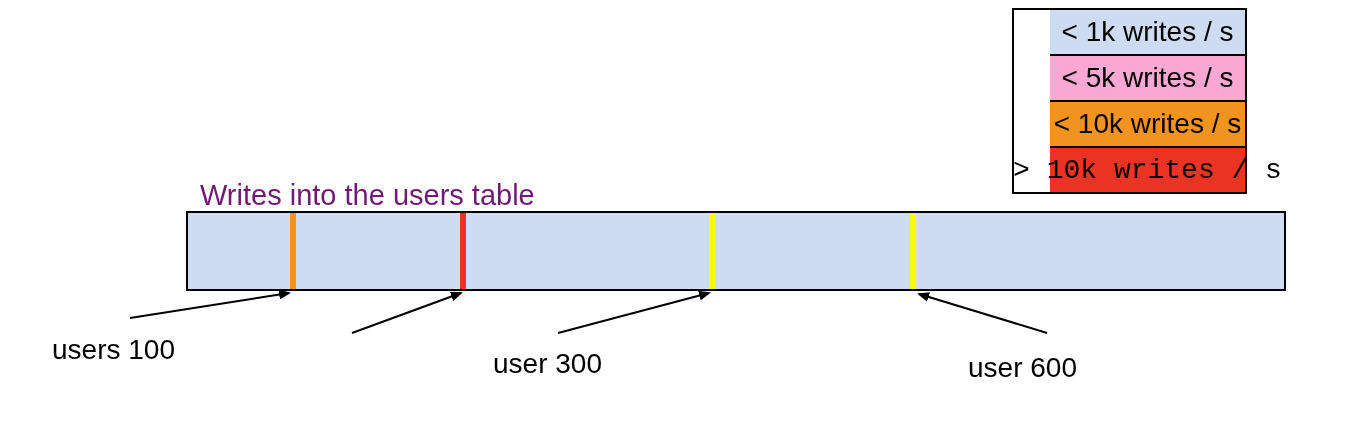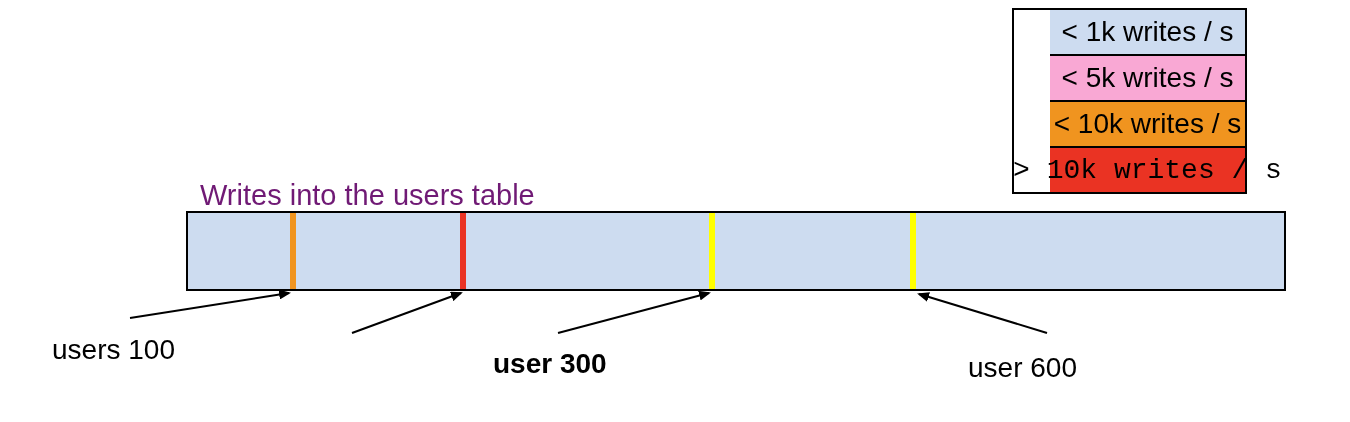--- a/index.html
+++ b/index.html
@@ -76,21 +76,21 @@
   }
   
   .user-label {
     position: absolute;
     font-size: 28px;
     color: #000000;
     white-space: nowrap;
   }
   .user-label.l0 { left: 52px;  top: 334px; }
   .user-label.l1 { left: 275px; top: 351px; }
-  .user-label.l2 { left: 493px; top: 348px; font-weight: bold; }
+  .user-label.l2 { left: 493px; top: 348px; }
   .user-label.l3 { left: 968px; top: 352px; }
 </style>
 </head>
 <body>
 
 <div class="canvas">
 
   <div class="diagram-title">Writes into the users table</div>
 
   <div class="legend">

